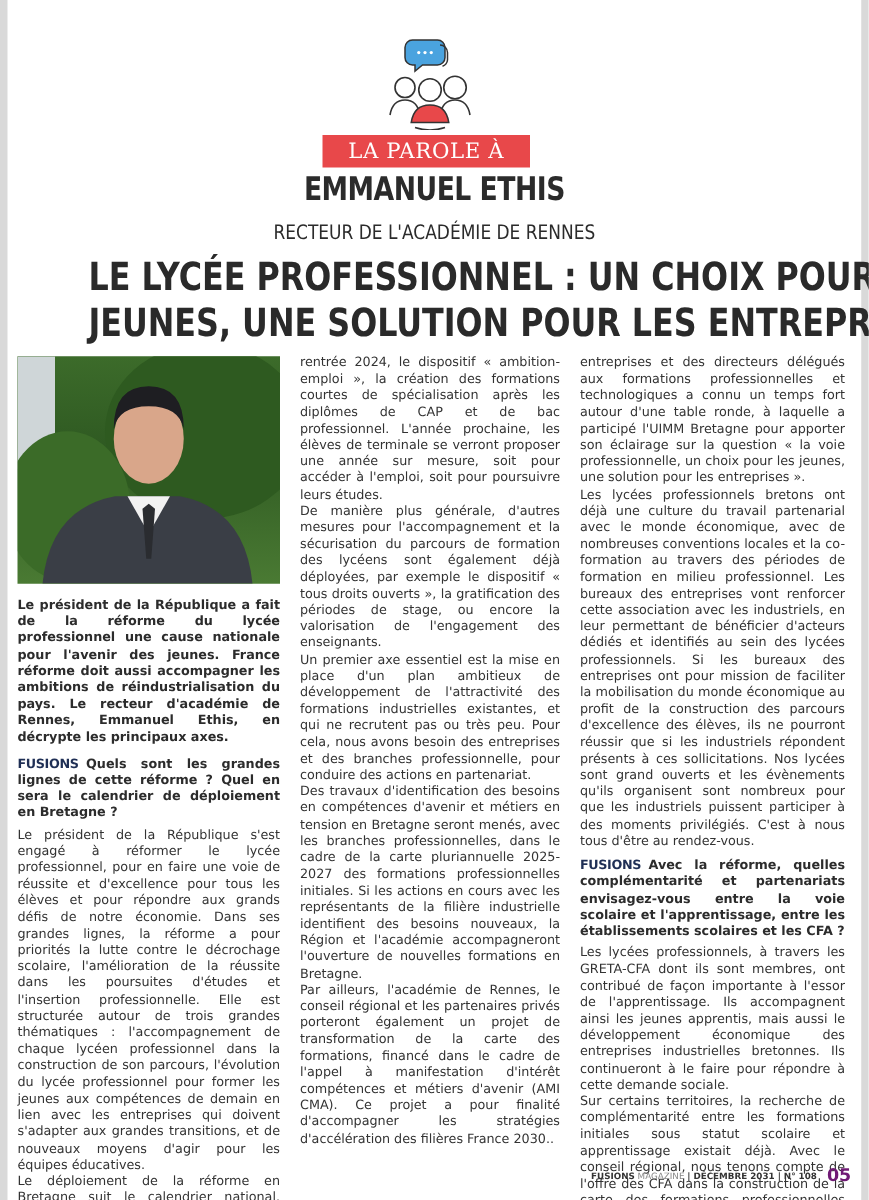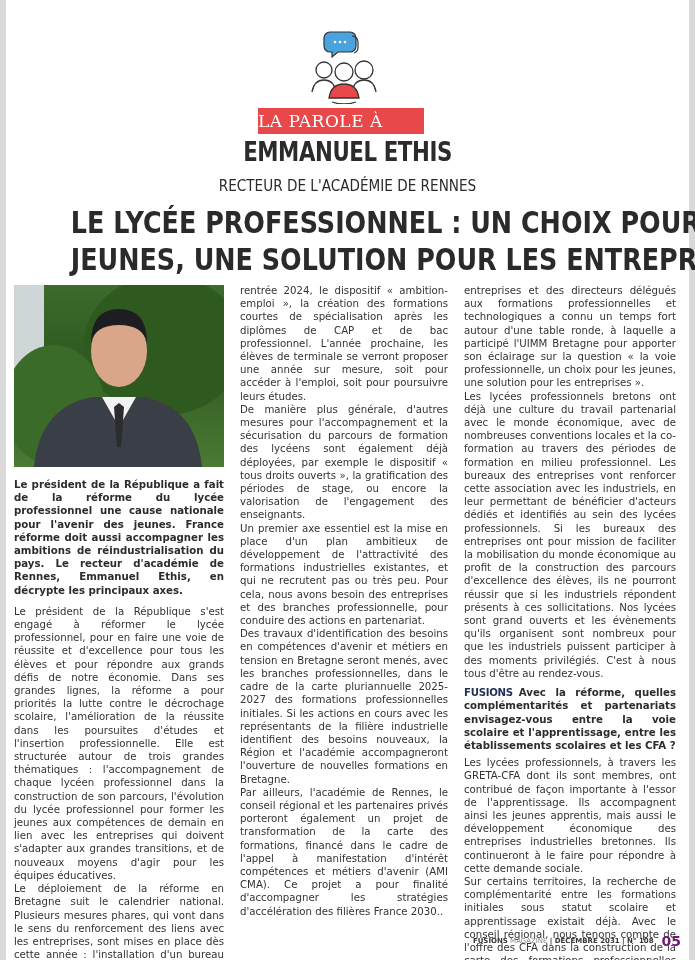--- a/index.html
+++ b/index.html
@@ -8,21 +8,21 @@
       background: #ffffff;
       font-family: "DejaVu Sans", sans-serif;
       color: #2b2b2b;
       position: relative;
     }
     .left-edge { position: absolute; left: 0; top: 0; width: 6px; height: 960px; background: #d9d9d9; }
     .right-edge { position: absolute; right: 0; top: 0; width: 6px; height: 960px; background: #d9d9d9; }
     .icon-wrap { position: absolute; left: 308px; top: 28px; width: 72px; height: 76px; }
     .banner {
       position: absolute; left: 258px; top: 108px; width: 166px; height: 26px;
-      background: #e8484a; color: #fff; 
+      background: #e8484a; color: #fff; text-align: center;
       font-family: "DejaVu Serif", serif; font-size: 17px; line-height: 26px; letter-spacing: 0.5px;
     }
     .name {
       position: absolute; left: 0; width: 695px; top: 137px; text-align: center;
       font-family: "DejaVu Sans", sans-serif; font-weight: bold; font-size: 26px;
       letter-spacing: -0.5px; color: #2b2b2b; transform: scaleX(0.82); transform-origin: center;
     }
     .role {
       position: absolute; left: 0; width: 695px; top: 176px; text-align: center;
       font-size: 16px; color: #2b2b2b; transform: scaleX(0.85); transform-origin: center;
@@ -92,37 +92,38 @@
     <path d="M20 182 q6 -60 58 -70 h52 q52 10 58 70z" fill="#3a3e46"></path>
     <path d="M88 112 l17 30 l17 -30z" fill="#f2f2f2"></path>
     <path d="M100 122 l5 -4 l5 4 l-3 40 h-4z" fill="#2a2c30"></path>
     <ellipse cx="105" cy="66" rx="28" ry="36" fill="#d9a68a"></ellipse>
     <path d="M77 58 q0 -34 28 -34 q28 0 28 34 q-4 -18 -28 -18 q-24 0 -28 18z" fill="#1e1e22"></path>
   </svg>
 </div>
 
 <div class="col" style="left:14px; top:478px; width:210px;">
   <p class="intro">Le président de la République a fait de la réforme du lycée professionnel une cause nationale pour l'avenir des jeunes. France réforme doit aussi accompagner les ambitions de réindustrialisation du pays. Le recteur d'académie de Rennes, Emmanuel Ethis, en décrypte les principaux axes.</p>
+  <p class="q"><span class="tag">FUSIONS</span><span>Quels sont les grandes lignes de cette réforme ? Quel en sera le calendrier de déploiement en Bretagne ?</span></p>
   <p>Le président de la République s'est engagé à réformer le lycée professionnel, pour en faire une voie de réussite et d'excellence pour tous les élèves et pour répondre aux grands défis de notre économie. Dans ses grandes lignes, la réforme a pour priorités la lutte contre le décrochage scolaire, l'amélioration de la réussite dans les poursuites d'études et l'insertion professionnelle. Elle est structurée autour de trois grandes thématiques : l'accompagnement de chaque lycéen professionnel dans la construction de son parcours, l'évolution du lycée professionnel pour former les jeunes aux compétences de demain en lien avec les entreprises qui doivent s'adapter aux grandes transitions, et de nouveaux moyens d'agir pour les équipes éducatives.</p>
   <p>Le déploiement de la réforme en Bretagne suit le calendrier national. Plusieurs mesures phares, qui vont dans le sens du renforcement des liens avec les entreprises, sont mises en place dès cette année : l'installation d'un bureau des entreprises dans chaque lycée professionnel, l'évolution de l'offre de formation en Bretagne dès la</p>
 </div>
 
 <div class="col" style="left:240px; top:284px; width:208px;">
   <p>rentrée 2024, le dispositif « ambition-emploi », la création des formations courtes de spécialisation après les diplômes de CAP et de bac professionnel. L'année prochaine, les élèves de terminale se verront proposer une année sur mesure, soit pour accéder à l'emploi, soit pour poursuivre leurs études.</p>
   <p>De manière plus générale, d'autres mesures pour l'accompagnement et la sécurisation du parcours de formation des lycéens sont également déjà déployées, par exemple le dispositif « tous droits ouverts », la gratification des périodes de stage, ou encore la valorisation de l'engagement des enseignants.</p>
   <p>Un premier axe essentiel est la mise en place d'un plan ambitieux de développement de l'attractivité des formations industrielles existantes, et qui ne recrutent pas ou très peu. Pour cela, nous avons besoin des entreprises et des branches professionnelle, pour conduire des actions en partenariat.</p>
   <p>Des travaux d'identification des besoins en compétences d'avenir et métiers en tension en Bretagne seront menés, avec les branches professionnelles, dans le cadre de la carte pluriannuelle 2025-2027 des formations professionnelles initiales. Si les actions en cours avec les représentants de la filière industrielle identifient des besoins nouveaux, la Région et l'académie accompagneront l'ouverture de nouvelles formations en Bretagne.</p>
   <p>Par ailleurs, l'académie de Rennes, le conseil régional et les partenaires privés porteront également un projet de transformation de la carte des formations, financé dans le cadre de l'appel à manifestation d'intérêt compétences et métiers d'avenir (AMI CMA). Ce projet a pour finalité d'accompagner les stratégies d'accélération des filières France 2030..</p>
 
 </div>
 
 <div class="col" style="left:464px; top:284px; width:212px;">
   <p>entreprises et des directeurs délégués aux formations professionnelles et technologiques a connu un temps fort autour d'une table ronde, à laquelle a participé l'UIMM Bretagne pour apporter son éclairage sur la question « la voie professionnelle, un choix pour les jeunes, une solution pour les entreprises ».</p>
   <p>Les lycées professionnels bretons ont déjà une culture du travail partenarial avec le monde économique, avec de nombreuses conventions locales et la co-formation au travers des périodes de formation en milieu professionnel. Les bureaux des entreprises vont renforcer cette association avec les industriels, en leur permettant de bénéficier d'acteurs dédiés et identifiés au sein des lycées professionnels. Si les bureaux des entreprises ont pour mission de faciliter la mobilisation du monde économique au profit de la construction des parcours d'excellence des élèves, ils ne pourront réussir que si les industriels répondent présents à ces sollicitations. Nos lycées sont grand ouverts et les évènements qu'ils organisent sont nombreux pour que les industriels puissent participer à des moments privilégiés. C'est à nous tous d'être au rendez-vous.</p>
-  <p class="q"><span class="tag">FUSIONS</span><span>Avec la réforme, quelles complémentarités et partenariats envisagez-vous entre la voie scolaire et l'apprentissage, entre les établissements scolaires et les CFA ?</span></p>
+  <p class="q"><span class="tag">FUSIONS</span><span>Avec la réforme, quelles complémentarité et partenariats envisagez-vous entre la voie scolaire et l'apprentissage, entre les établissements scolaires et les CFA ?</span></p>
   <p>Les lycées professionnels, à travers les GRETA-CFA dont ils sont membres, ont contribué de façon importante à l'essor de l'apprentissage. Ils accompagnent ainsi les jeunes apprentis, mais aussi le développement économique des entreprises industrielles bretonnes. Ils continueront à le faire pour répondre à cette demande sociale.</p>
   <p>Sur certains territoires, la recherche de complémentarité entre les formations initiales sous statut scolaire et apprentissage existait déjà. Avec le conseil régional, nous tenons compte de l'offre des CFA dans la construction de la carte des formations professionnelles initiales sous statut scolaire.</p>
 
 </div>
 
 <div class="footer">
   <span class="brand"><b>FUSIONS</b> <span class="mag">MAGAZINE</span> <b>| DÉCEMBRE 2031 | N° 108</b></span>
   <span class="pagenum">05</span>
 </div>
 

